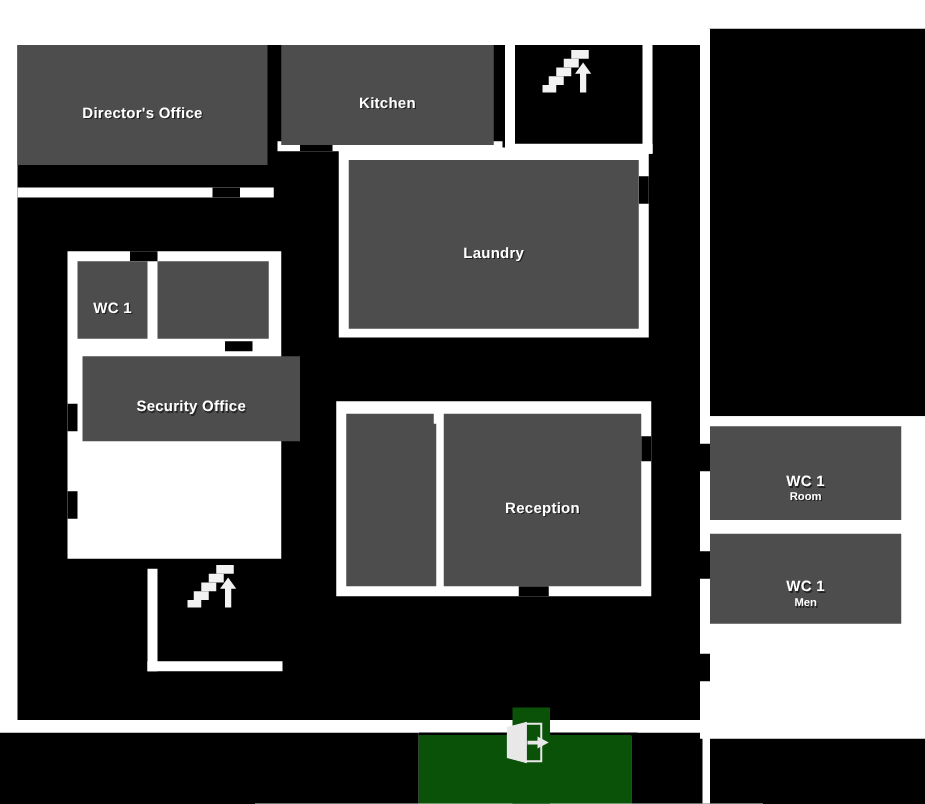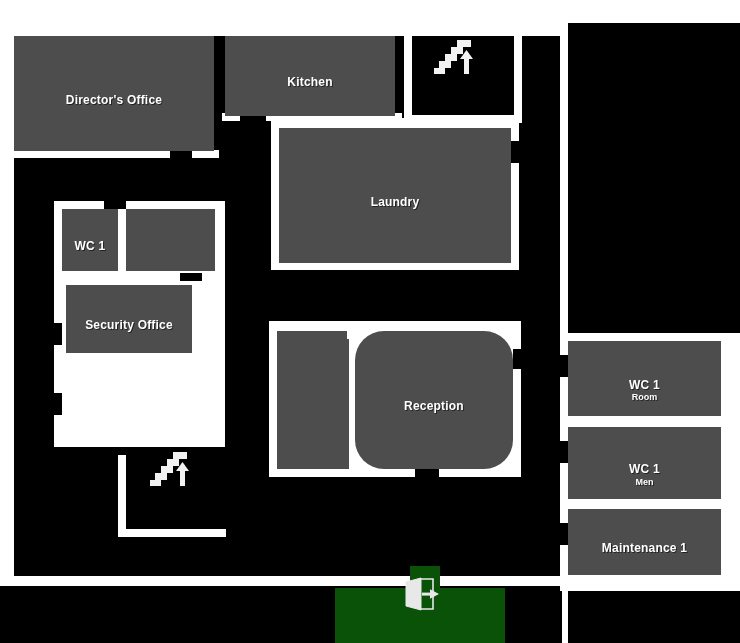--- a/index.html
+++ b/index.html
@@ -59,21 +59,21 @@
 
   <div class="blk void" style="left:14px;  top:13px;  width:546px; height:543px;"></div>
   <div class="blk void" style="left:567px; top:0px;   width:173px; height:310px;"></div>
   <div class="blk void" style="left:0px;   top:563px; width:335px; height:80px;"></div>
   <div class="blk void" style="left:505px; top:563px; width:235px; height:80px;"></div>
   <div class="blk void" style="left:335px; top:556px; width:75px; height:10px;"></div>
   <div class="blk void" style="left:440px; top:556px; width:70px; height:10px;"></div>
 
   <div class="blk wall" style="left:14px;  top:127px; width:205px; height:8px;"></div>
   <div class="blk void" style="left:170px; top:127px; width:22px; height:8px;"></div>
-  <div class="blk room" style="left:14px;  top:13px;  width:200px; height:115px;">
+  <div class="blk room" style="left:14px;  top:13px;  width:200px; height:96px;">
     <div class="room-label-wrap">
       <span class="label">Director's Office</span>
     </div>
   </div>
 
   <div class="blk wall" style="left:222px; top:90px;  width:180px; height:8px;"></div>
   <div class="blk void" style="left:240px; top:90px;  width:26px; height:8px;"></div>
   <div class="blk room" style="left:225px; top:13px;  width:170px; height:80px;">
     <div class="room-label-wrap">
       <span class="label">Kitchen</span>
@@ -111,21 +111,21 @@
   <div class="blk void" style="left:54px;  top:370px; width:8px;  height:22px;"></div>
   <div class="blk void" style="left:104px; top:178px; width:22px; height:8px;"></div>
   <div class="blk void" style="left:180px; top:250px; width:22px; height:8px;"></div>
 
   <div class="blk room" style="left:62px;  top:186px; width:56px;  height:62px;">
     <div class="room-label-wrap">
       <span class="label">WC 1</span>
     </div>
   </div>
   <div class="blk room" style="left:126px; top:186px; width:89px;  height:62px;"></div>
-  <div class="blk room" style="left:66px;  top:262px; width:126px; height:68px;">
+  <div class="blk room" style="left:66px;  top:262px; width:174px; height:68px;">
     <div class="room-label-wrap">
       <span class="label">Security Office</span>
     </div>
   </div>
 
   <div class="blk wall" style="left:118px; top:432px; width:8px;  height:82px;"></div>
   <div class="blk wall" style="left:118px; top:506px; width:108px; height:8px;"></div>
   <div class="icon" style="left:144px; top:444px; width:56px; height:46px;">
     <svg width="56" height="46" viewBox="0 0 56 46" aria-hidden="true">
       <g fill="#f2f2f2">
@@ -142,21 +142,21 @@
 
   <div class="blk wall" style="left:269px; top:298px; width:252px; height:156px;"></div>
 
   <div class="blk void" style="left:513px; top:326px; width:8px;  height:20px;"></div>
   <div class="blk void" style="left:415px; top:446px; width:24px; height:8px;"></div>
 
   <div class="blk room" style="left:277px; top:308px; width:72px;  height:138px;"></div>
 
   <div class="blk wall" style="left:347px; top:306px; width:8px;  height:10px;"></div>
 
-  <div class="blk room" style="left:355px; top:308px; width:158px; height:138px;border-radius:29px;">
+  <div class="blk room" style="left:355px; top:308px; width:158px; height:138px;">
     <div class="room-label-wrap">
       <span class="label">Reception</span>
     </div>
   </div>
 
   <div class="blk wall" style="left:562px; top:0px;   width:6px;  height:643px;"></div>
 
   <div class="blk wall" style="left:560px; top:310px; width:180px; height:90px;"></div>
   <div class="blk void" style="left:560px; top:332px; width:8px;  height:22px;"></div>
   <div class="blk room" style="left:568px; top:318px; width:153px; height:75px;">
@@ -174,25 +174,20 @@
     <div class="room-label-wrap">
       <span class="label">
         <span>WC 1</span>
         <span class="sub">Men</span>
       </span>
     </div>
   </div>
 
   <div class="blk wall" style="left:560px; top:480px; width:180px; height:88px;"></div>
   <div class="blk void" style="left:560px; top:500px; width:8px;  height:22px;"></div>
-  <div class="blk room" style="left:568px; top:486px; width:153px; height:66px;">
-    <div class="room-label-wrap">
-      <span class="label">Maintenance 1</span>
-    </div>
-  </div>
 
   <div class="blk wall" style="left:0px;   top:553px; width:740px; height:10px;"></div>
 
   <div class="blk exit" style="left:410px; top:543px; width:30px; height:100px;"></div>
   <div class="blk exit" style="left:335px; top:565px; width:170px; height:58px;"></div>
   <div class="icon" style="left:400px; top:573px; width:42px; height:42px;">
     <svg width="42" height="42" viewBox="0 0 42 42" aria-hidden="true">
 
       <path d="M20 6 H33 V36 H20" fill="none" stroke="#e8e8e8" stroke-width="1.6"></path>
 

